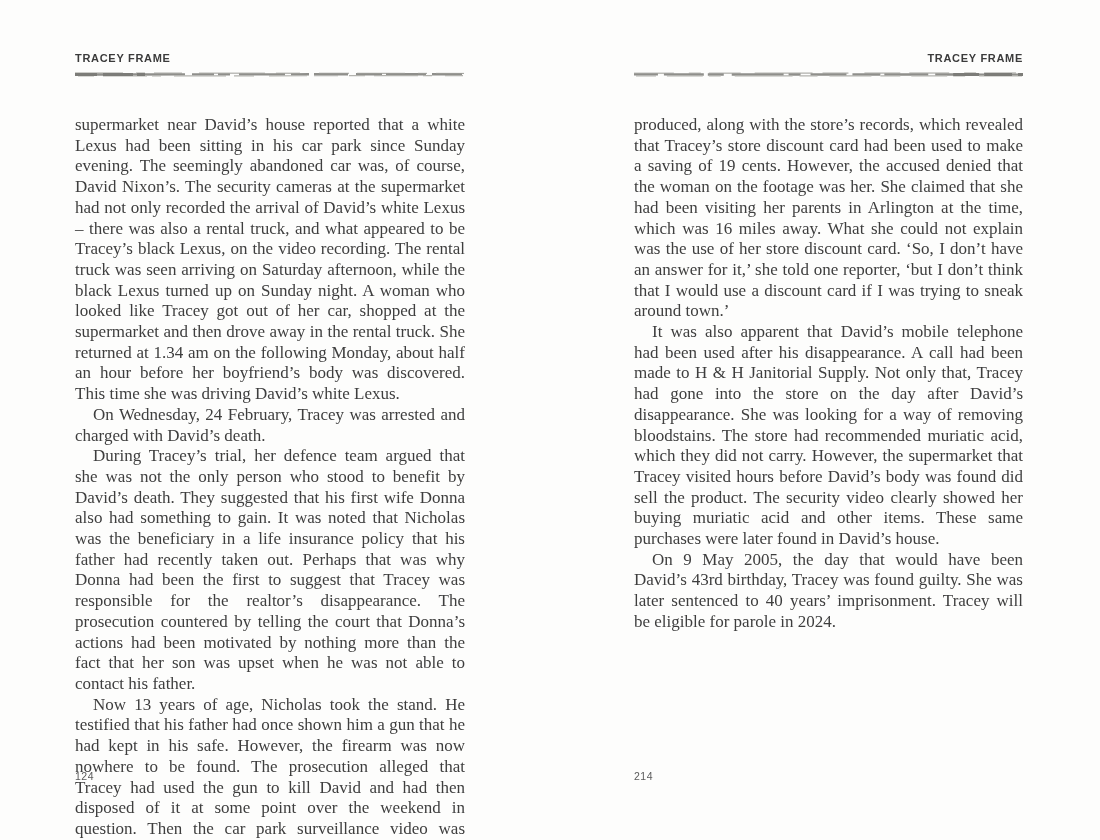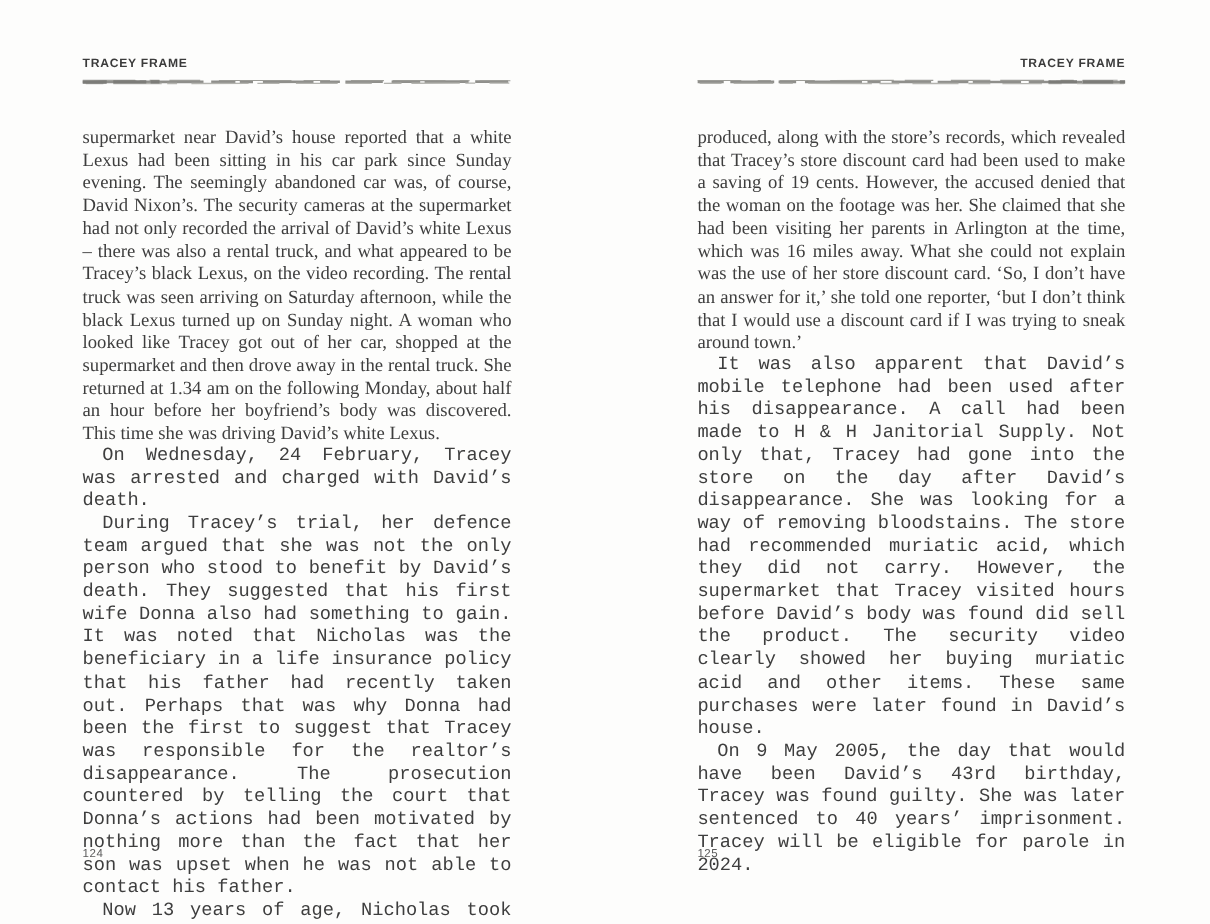--- a/index.html
+++ b/index.html
@@ -45,21 +45,21 @@
     margin-top: 36px;
     color: #3e3e3e;
     font-size: 17px;
     line-height: 20.7px;
     text-align: justify;
   }
   .page-body p.para {
     margin: 0;
     padding: 0;
   }
-  .page-body p.para.indent { text-indent: 18px; font-family: Liberation Mono, monospace; }
+  .page-body p.para.indent { text-indent: 18px; }
   .page-body p.para.continues { text-align-last: justify; }
 
   .page-number {
     position: absolute;
     bottom: 0;
     left: 0;
     width: 100%;
     text-align: left;
     font-family: "Liberation Sans", sans-serif;
     font-size: 10.5px;
@@ -99,16 +99,16 @@
         <line x1="2" y1="5.8" x2="389" y2="6" stroke="#b3b3ae" stroke-width="1.2" stroke-dasharray="20 11 36 6 12 14 58 7 18 12 42 9"></line>
         <line x1="0" y1="3.2" x2="390" y2="3" stroke="#9c9c97" stroke-width="1" stroke-dasharray="40 15 12 8 32 14 58 10 26 16 36 9"></line>
         <line x1="320" y1="4.4" x2="390" y2="4.5" stroke="#7c7c78" stroke-width="3" stroke-dasharray="26 5 28 6"></line>
       </svg>
     </div>
     <div class="page-body">
         <p class="para">produced, along with the store’s records, which revealed that Tracey’s store discount card had been used to make a saving of 19 cents. However, the accused denied that the woman on the footage was her. She claimed that she had been visiting her parents in Arlington at the time, which was 16 miles away. What she could not explain was the use of her store discount card. ‘So, I don’t have an answer for it,’ she told one reporter, ‘but I don’t think that I would use a discount card if I was trying to sneak around town.’</p>
         <p class="para indent">It was also apparent that David’s mobile telephone had been used after his disappearance. A call had been made to H &amp; H Janitorial Supply. Not only that, Tracey had gone into the store on the day after David’s disappearance. She was looking for a way of removing bloodstains. The store had recommended muriatic acid, which they did not carry. However, the supermarket that Tracey visited hours before David’s body was found did sell the product. The security video clearly showed her buying muriatic acid and other items. These same purchases were later found in David’s house.</p>
         <p class="para indent">On 9 May 2005, the day that would have been David’s 43rd birthday, Tracey was found guilty. She was later sentenced to 40 years’ imprisonment. Tracey will be eligible for parole in 2024.</p>
       </div>
-    <div class="page-number">125</div>
+    <div class="page-number">214</div>
   </div>
 
 </div>
 
 </body></html>

